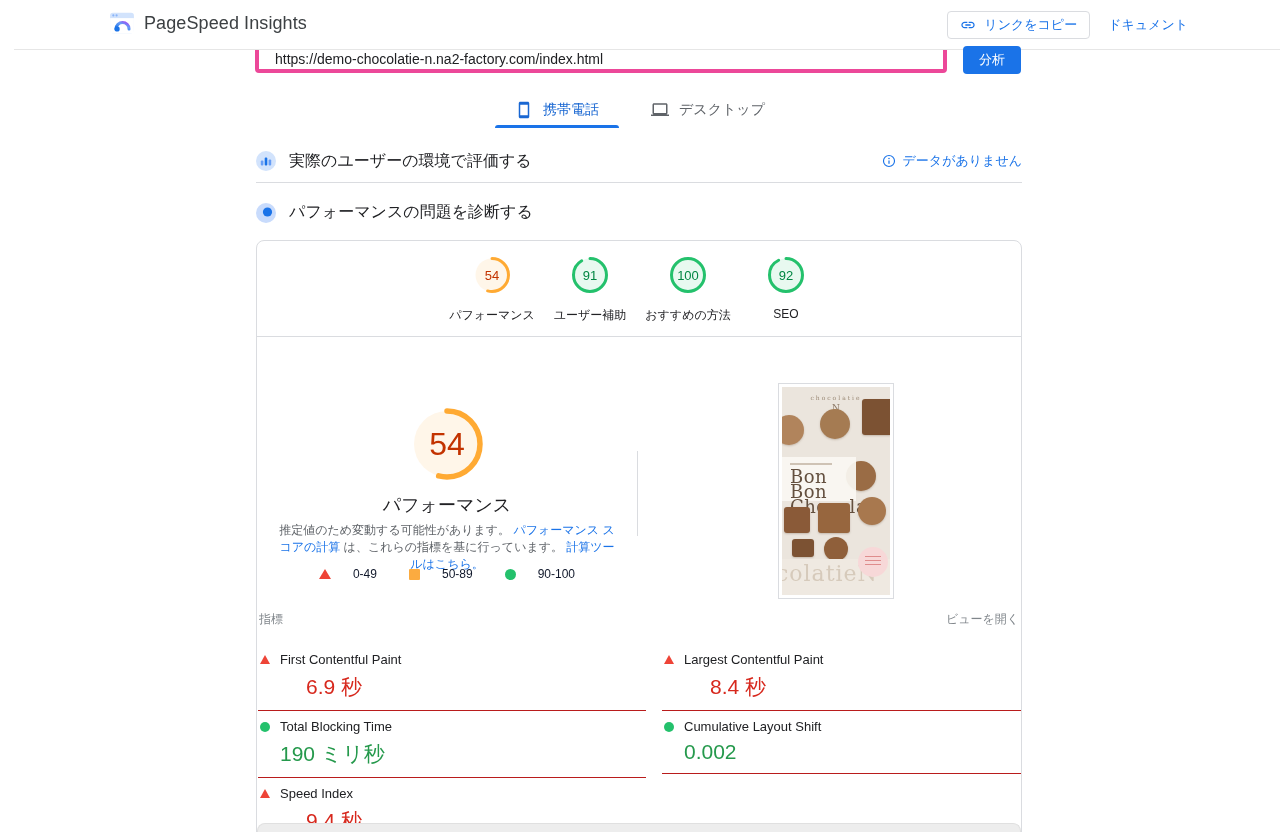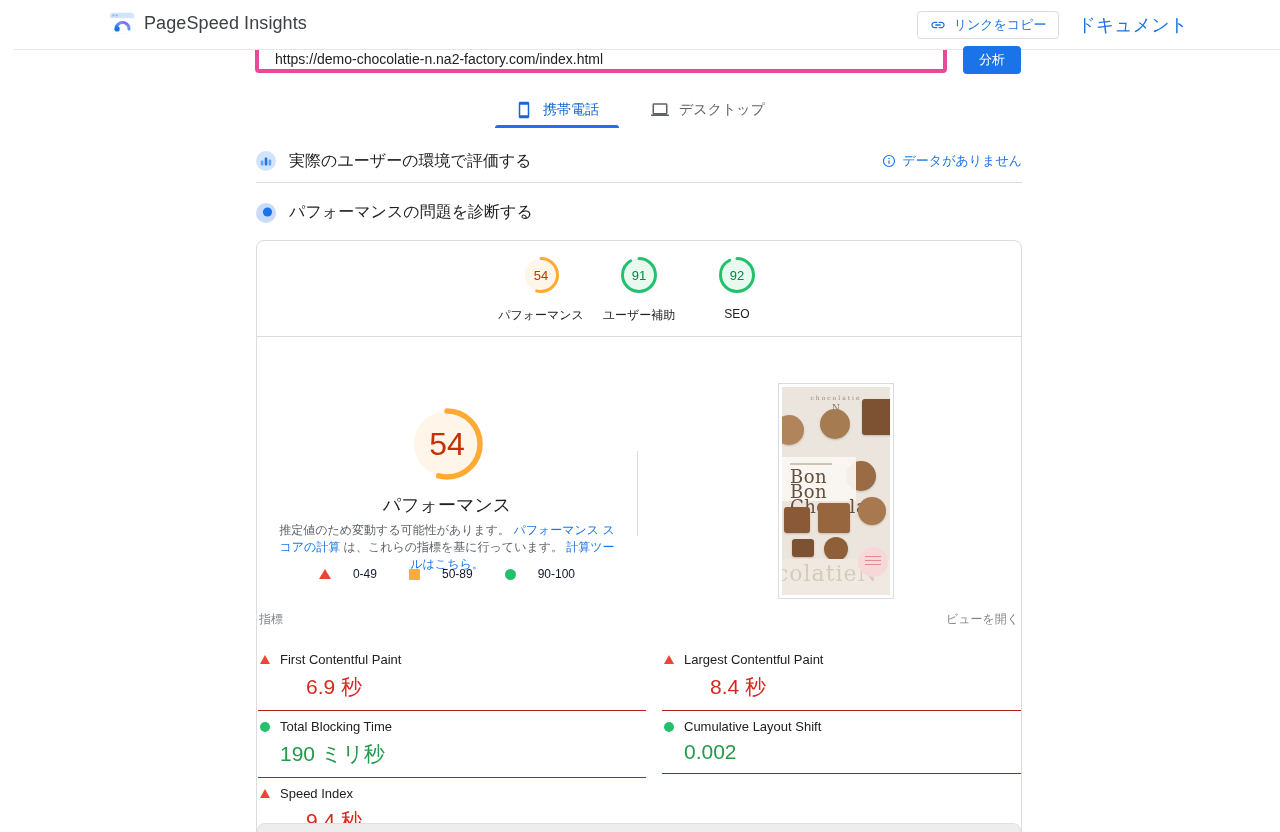--- a/index.html
+++ b/index.html
@@ -8,21 +8,21 @@
 
   
   .header { position: absolute; top: 0; left: 0; right: 0; height: 50px; background: #fff;
             border-bottom: 1px solid #e6e6e6; z-index: 30; margin-left: 14px; }
   .logo { position: absolute; left: 95px; top: 10px; display: flex; align-items: center; gap: 9px; cursor: pointer; }
   .logo-title { font-size: 18px; color: #3c4043; letter-spacing: .1px; }
   .header-right { position: absolute; right: 92px; top: 11px; display: flex; align-items: center; gap: 18px; }
   .copy-link-btn { display: flex; align-items: center; gap: 8px; height: 28px; padding: 0 12px;
                    border: 1px solid #dadce0; border-radius: 4px; background: #fff;
                    color: var(--accent, #1a73e8); font-size: 13px; cursor: pointer; }
-  .docs-link { color: var(--accent, #1a73e8); font-size: 18px; cursor: pointer; text-decoration: none; }
+  .docs-link { color: var(--accent, #1a73e8); font-size: 13px; cursor: pointer; text-decoration: none; }
 
   
   .url-input { position: absolute; left: 255px; top: 36px; width: 692px; height: 37px; z-index: 10;
                border: 4px solid #ec4899; border-radius: 4px; padding: 8px 16px 0 16px;
                font-size: 14px; color: #202124; font-family: inherit; background: #fff; outline: none; }
   .analyze-btn { position: absolute; left: 963px; top: 46px; width: 58px; height: 28px; z-index: 40;
                  background: var(--accent, #1a73e8); color: #fff; border: none; border-radius: 4px;
                  font-size: 13px; font-family: inherit; cursor: pointer; }
 
   
@@ -224,20 +224,28 @@
           <svg width="40" height="40" viewBox="0 0 40 40">
        <circle cx="20" cy="20" r="16.5" fill="#e8f9f0"></circle>
        <circle cx="20" cy="20" r="16.5" fill="none" stroke="#24c16c" stroke-width="3" stroke-dasharray="94.34 103.67" stroke-linecap="round" transform="rotate(-90 20 20)"></circle>
        <text x="20" y="24.5" text-anchor="middle" font-size="13" fill="#018642">91</text>
      </svg>
      <div class="score-label">ユーザー補助</div>
         </a>
         <a class="score-item">
           <svg width="40" height="40" viewBox="0 0 40 40">
        <circle cx="20" cy="20" r="16.5" fill="#e8f9f0"></circle>
+       <circle cx="20" cy="20" r="16.5" fill="none" stroke="#24c16c" stroke-width="3" transform="rotate(-90 20 20)"></circle>
+       <text x="20" y="24.5" text-anchor="middle" font-size="13" fill="#018642">100</text>
+     </svg>
+     <div class="score-label">おすすめの方法</div>
+        </a>
+        <a class="score-item">
+          <svg width="40" height="40" viewBox="0 0 40 40">
+       <circle cx="20" cy="20" r="16.5" fill="#e8f9f0"></circle>
        <circle cx="20" cy="20" r="16.5" fill="none" stroke="#24c16c" stroke-width="3" stroke-dasharray="95.38 103.67" stroke-linecap="round" transform="rotate(-90 20 20)"></circle>
        <text x="20" y="24.5" text-anchor="middle" font-size="13" fill="#018642">92</text>
      </svg>
      <div class="score-label">SEO</div>
         </a>
       </div>
     <div class="scores-divider"></div>
 
     <div class="gauge-col">
       <div class="gauge-wrap">

